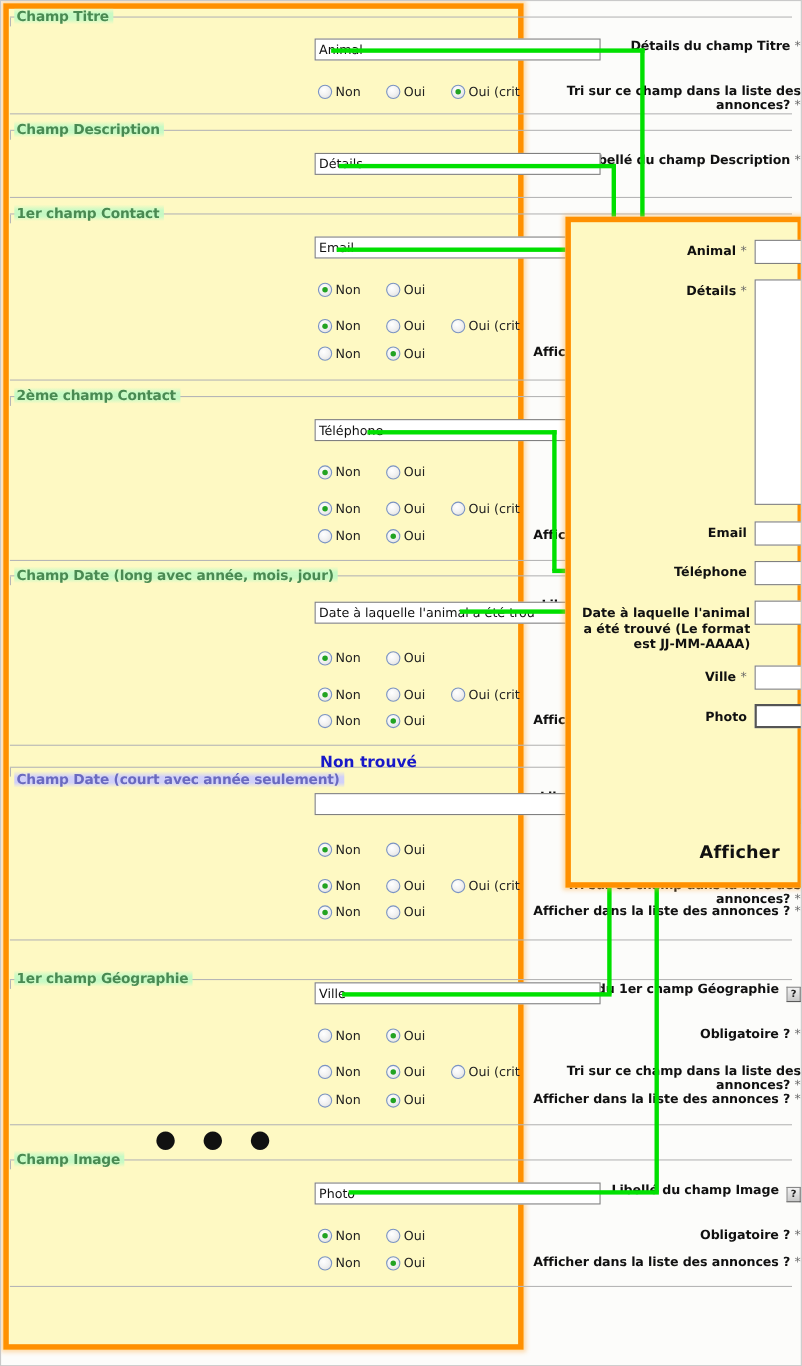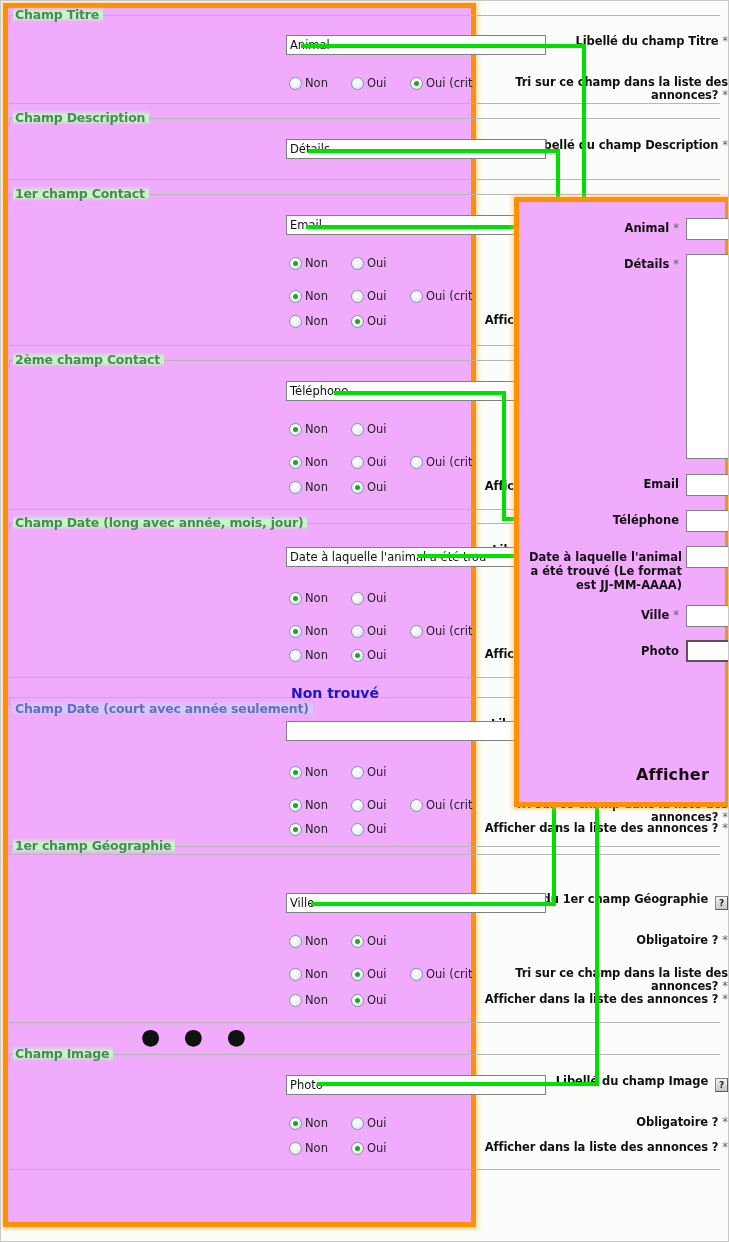--- a/index.html
+++ b/index.html
@@ -11,21 +11,21 @@
     overflow:hidden;
     position:relative;
     box-sizing:border-box;
     border:1px solid #c9c9c9;
   }
   #root{position:absolute;inset:0;overflow:hidden;}
 
   
   .orange-panel{
     position:absolute;
-    background:#f0abfc;
+    background:#fef9c3;
     border:5px solid #FF9000;
     box-shadow:0 0 4px 2px rgba(255,170,60,.45);
     box-sizing:border-box;
     padding-left:10px;
   }
   #left-panel{left:2px;top:2px;width:473px;height:1224px;}
   #right-panel{left:513px;top:196px;width:216px;height:610px;}
 
   
   .fs{
@@ -171,21 +171,21 @@
 
 <div id="root">
 
   <div class="orange-panel" id="left-panel"></div>
 
   <div class="fs" style="top:14px;">
     <span class="fs-tick"></span>
     <span class="fs-legend">Champ Titre</span>
   </div>
   <div class="row" style="top:34px;">
-    <span class="lbl"><span>Libellé du champ Titre </span><span class="req">*</span></span>
+    <span class="lbl"><span>Détails du champ Titre </span><span class="req">*</span></span>
     <div class="txtbox">Animal</div>
   </div>
   <div class="row" style="top:72px;">
     <span class="lbl" style="top:3px;"><span>Tri sur ce champ dans la liste des annonces? </span><span class="req">*</span></span>
     <div class="radios" style="top:2px;">
       <span class="radio" style="left:0px;"><span class="dot"></span><span>Non</span></span>
       <span class="radio" style="left:62px;"><span class="dot"></span><span>Oui</span></span>
       <span class="radio on" style="left:121px;"><span class="dot"></span><span>Oui (crit</span></span>
     </div>
   </div>
@@ -323,21 +323,21 @@
   </div>
   <div class="row" style="top:818px;">
     <span class="lbl" style="top:3px;"><span>Afficher dans la liste des annonces ? </span><span class="req">*</span></span>
     <div class="radios" style="top:2px;">
       <span class="radio on" style="left:0px;"><span class="dot"></span><span>Non</span></span>
       <span class="radio" style="left:62px;"><span class="dot"></span><span>Oui</span></span>
     </div>
   </div>
   <div class="sep" style="top:853px;"></div>
 
-  <div class="fs" style="top:845px;">
+  <div class="fs" style="top:889px;">
     <span class="fs-tick"></span>
     <span class="fs-legend">1er champ Géographie</span>
   </div>
   <div class="row" style="top:892px;">
     <span class="lbl"><span>Libellé du 1er champ Géographie </span><span class="help-btn">?</span></span>
     <div class="txtbox">Ville</div>
   </div>
   <div class="row" style="top:930px;">
     <span class="lbl" style="top:3px;"><span>Obligatoire ? </span><span class="req">*</span></span>
     <div class="radios" style="top:2px;">

